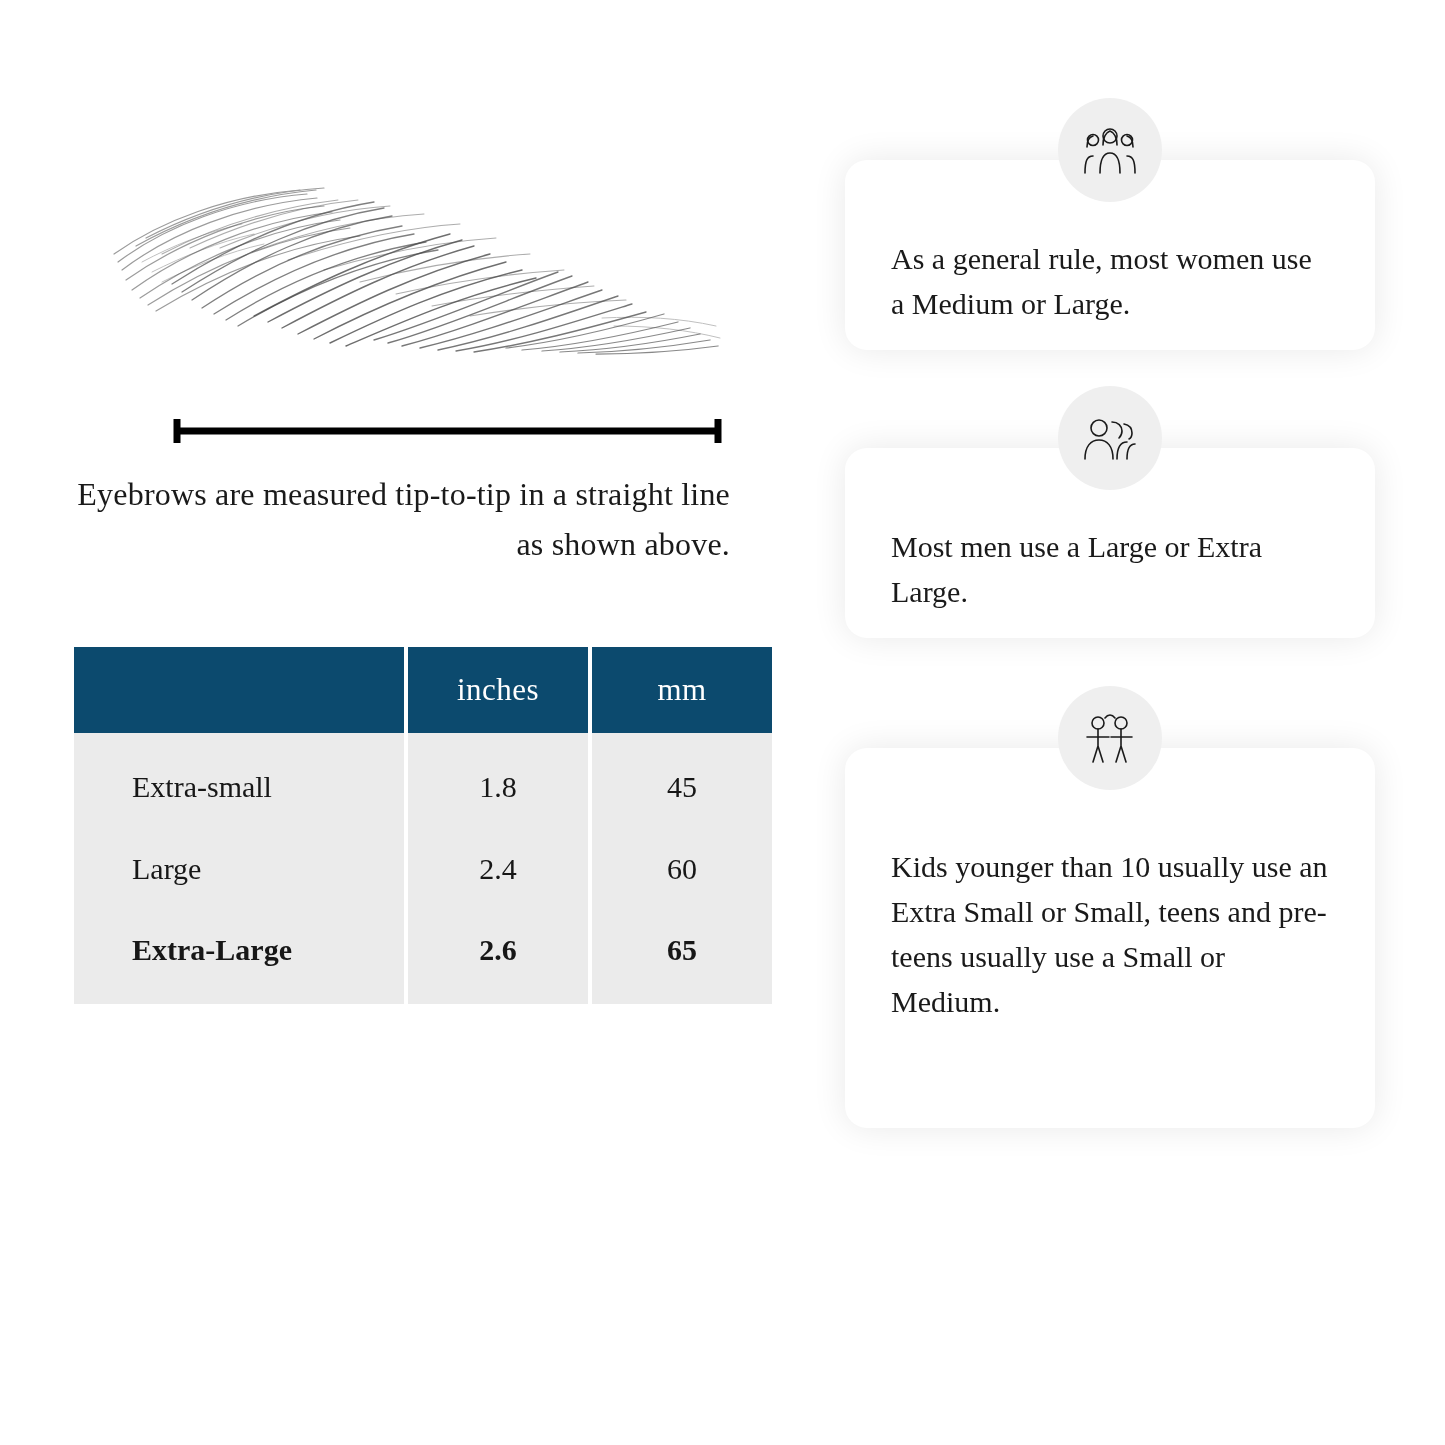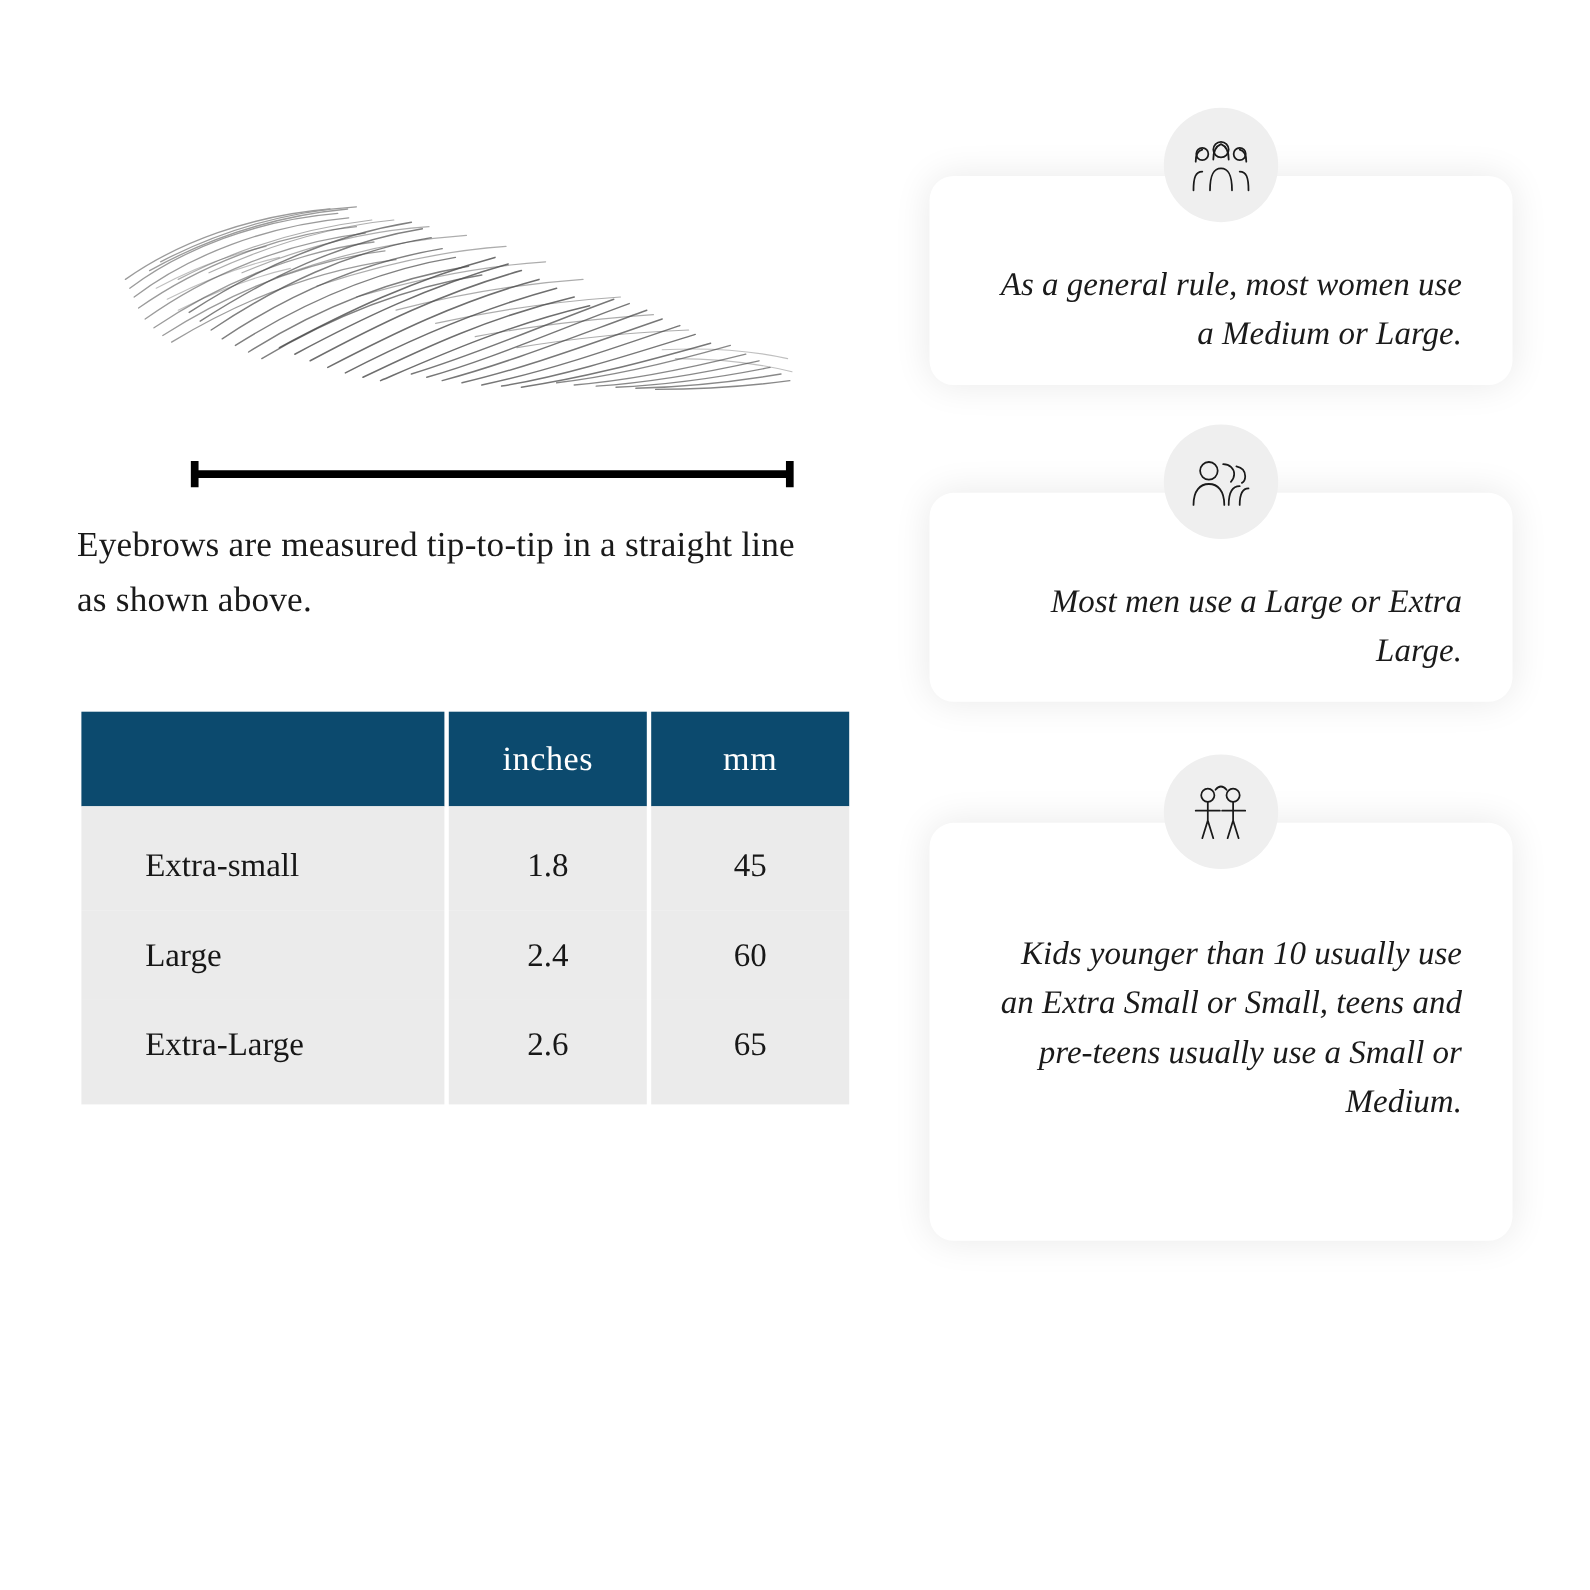--- a/index.html
+++ b/index.html
@@ -48,21 +48,21 @@
     position: absolute;
     left: 70px;
     top: 268px;
     width: 551px;
     height: 26px;
   }
 
   .caption {
     margin-top: 20px;
     width: 660px;
-    text-align: left;
+    text-align: right;
     font-size: 32px;
     line-height: 1.55;
     color: #1a1a1a;
     letter-spacing: 0.2px;
   }
 
   
   .size-table {
     margin-top: 78px;
     margin-left: 0px;
@@ -93,39 +93,38 @@
     color: #171717;
   }
 
   .size-table td.label-cell {
     padding-left: 58px;
     text-align: left;
   }
   .size-table td.value-cell { text-align: center; }
 
   .size-table tbody tr:first-child td { padding-top: 14px; height: 95px; }
-  .size-table tbody tr:last-child td { padding-bottom: 14px; height: 95px; }
+  .size-table tbody tr:last-child td { padding-bottom: 14px; height: 95px; font-weight: bold; }
 
   
   .right-col {
     position: absolute;
     left: 845px;
     top: 160px;
     width: 530px;
   }
 
   .note-card {
     position: relative;
     background: #ffffff;
     border-radius: 22px;
     box-shadow: 0 0 34px rgba(0,0,0,0.09);
     padding: 70px 46px 44px 46px;
-    text-align: right;
+    text-align: left;
     margin-bottom: 98px;
-    font-style: italic;
   }
 
   .note-card .note-text {
     font-size: 30px;
     line-height: 1.5;
     color: #1a1a1a;
   }
 
   .note-icon {
     position: absolute;

